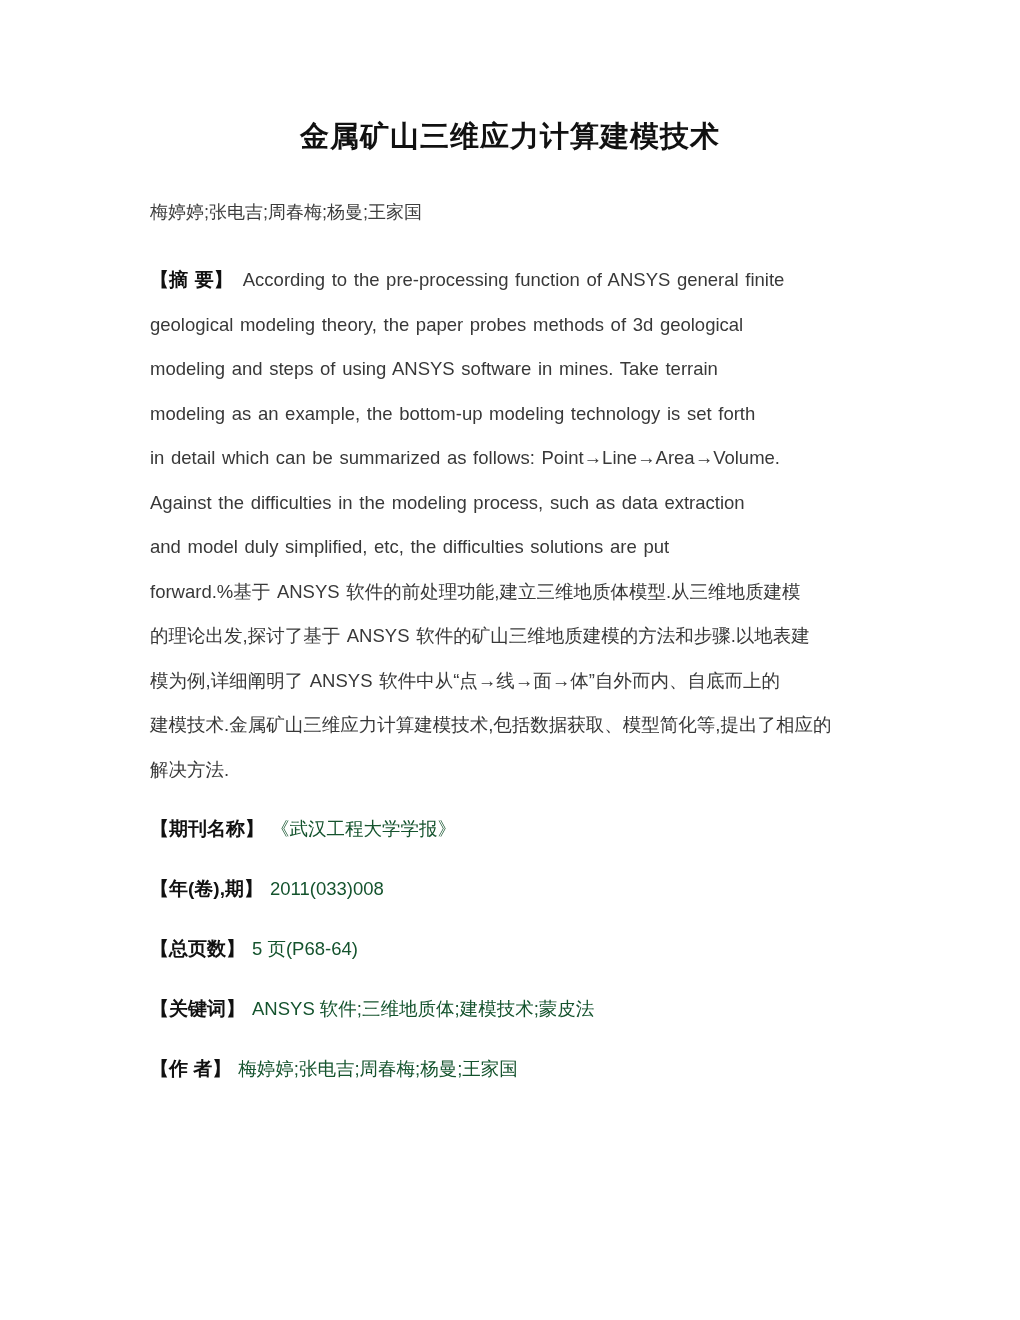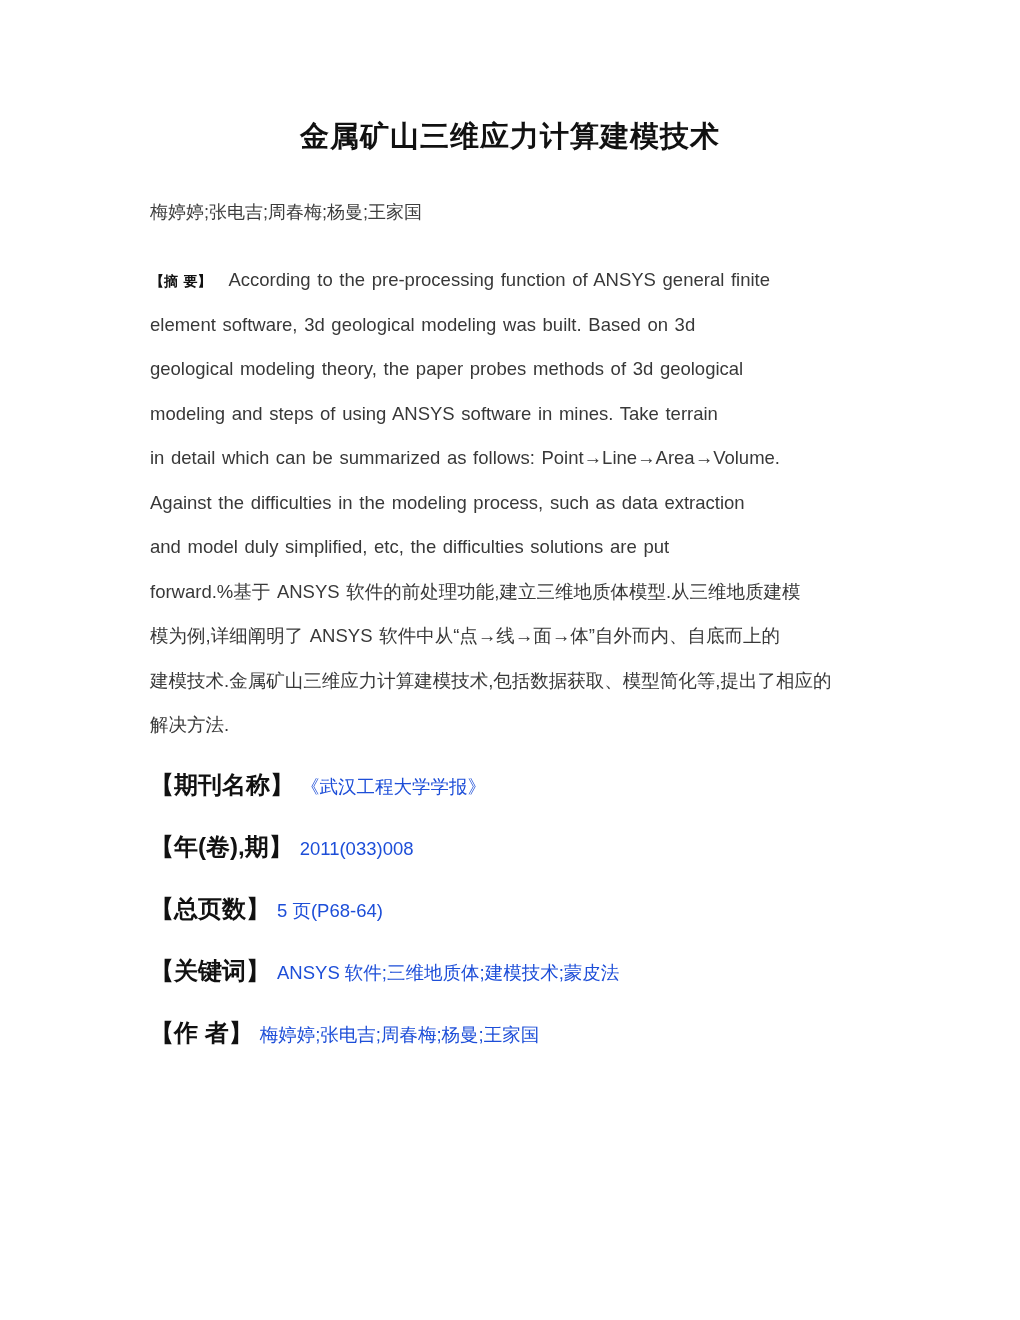--- a/index.html
+++ b/index.html
@@ -33,61 +33,62 @@
   }
   .abs-line {
     height: 44.5px;
     line-height: 44.5px;
     white-space: nowrap;
     word-spacing: 1.5px;
   }
   .abs-label {
     font-weight: 700;
     color: #111111;
-    font-size: 14px;
-    margin-right: 17px;
+    font-size: 19px;
+    margin-right: 10px;
   }
   .meta {
     margin-top: 24px;
   }
   .meta-row {
     line-height: 26px;
     margin-bottom: 34px;
     font-size: 18.5px;
   }
   .meta-label {
     font-weight: 700;
     color: #111111;
-    font-size: 24px;
+    font-size: 19px;
     margin-right: 7px;
   }
   .meta-value {
-    color: #1d4ed8;
+    color: #14532d;
   }
 </style>
 </head>
 <body>
 
 <div class="page">
 
   <h1 class="title">金属矿山三维应力计算建模技术</h1>
 
   <div class="authors">梅婷婷;张电吉;周春梅;杨曼;王家国</div>
 
   <div class="abstract">
     <div class="abs-line">
       <span class="abs-label">【摘 要】</span><span>According to the pre-processing function of ANSYS general finite</span>
     </div>
-    <div class="abs-line">element software, 3d geological modeling was built. Based on 3d</div>
     <div class="abs-line">geological modeling theory, the paper probes methods of 3d geological</div>
     <div class="abs-line">modeling and steps of using ANSYS software in mines. Take terrain</div>
+    <div class="abs-line">modeling as an example, the bottom-up modeling technology is set forth</div>
     <div class="abs-line">in detail which can be summarized as follows: Point→Line→Area→Volume.</div>
     <div class="abs-line">Against the difficulties in the modeling process, such as data extraction</div>
     <div class="abs-line">and model duly simplified, etc, the difficulties solutions are put</div>
     <div class="abs-line">forward.%基于 ANSYS 软件的前处理功能,建立三维地质体模型.从三维地质建模</div>
+    <div class="abs-line">的理论出发,探讨了基于 ANSYS 软件的矿山三维地质建模的方法和步骤.以地表建</div>
     <div class="abs-line">模为例,详细阐明了 ANSYS 软件中从“点→线→面→体”自外而内、自底而上的</div>
     <div class="abs-line">建模技术.金属矿山三维应力计算建模技术,包括数据获取、模型简化等,提出了相应的</div>
     <div class="abs-line">解决方法.</div>
   </div>
 
   <div class="meta">
     <div class="meta-row">
       <span class="meta-label">【期刊名称】</span><span class="meta-value">《武汉工程大学学报》</span>
     </div>
     <div class="meta-row">

